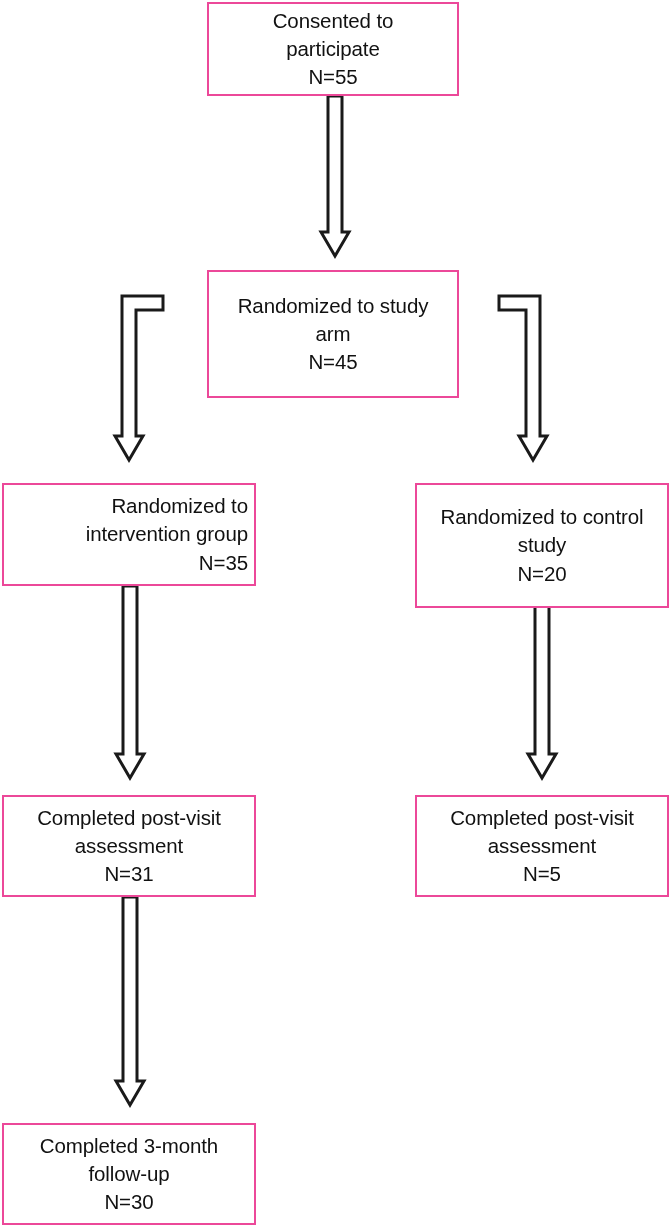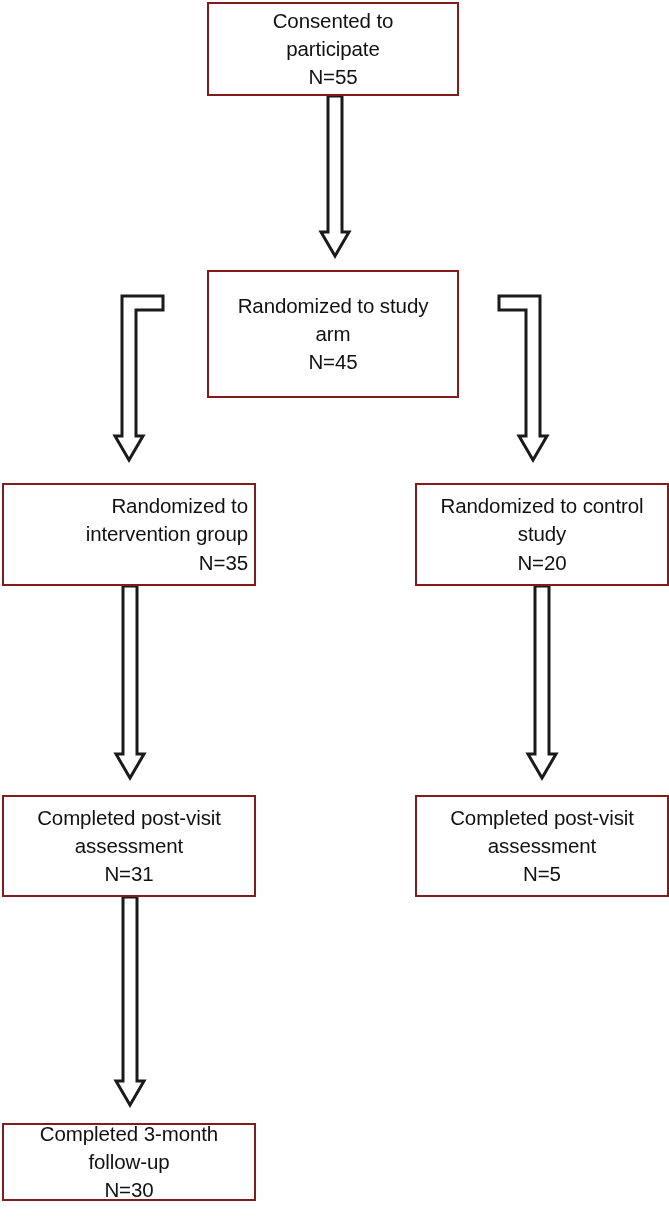--- a/index.html
+++ b/index.html
@@ -13,21 +13,21 @@
   #flow-root {
     position: relative;
     width: 669px;
     height: 1227px;
     background: #ffffff;
     overflow: hidden;
   }
   .node-box {
     position: absolute;
     box-sizing: border-box;
-    border: 2px solid #7f1d1d;
+    border: 2px solid #ec4899;
     background: #ffffff;
     display: flex;
     flex-direction: column;
     align-items: center;
     justify-content: center;
     text-align: center;
     color: #111111;
     font-size: 20.5px;
     line-height: 1.38;
     letter-spacing: -0.1px;
@@ -88,37 +88,37 @@
     <span class="node-line">arm</span>
     <span class="node-line">N=45</span>
   </div>
 
   <div class="node-box" style="left:2px; top:483px; width:254px; height:103px;align-items:flex-end;">
     <span class="node-line">Randomized to</span>
     <span class="node-line">intervention group</span>
     <span class="node-line">N=35</span>
   </div>
 
-  <div class="node-box" style="left:415px; top:483px; width:254px; height:103px;">
+  <div class="node-box" style="left:415px; top:483px; width:254px; height:125px;">
     <span class="node-line">Randomized to control</span>
     <span class="node-line">study</span>
     <span class="node-line">N=20</span>
   </div>
 
   <div class="node-box" style="left:2px; top:795px; width:254px; height:102px;">
     <span class="node-line">Completed post-visit</span>
     <span class="node-line">assessment</span>
     <span class="node-line">N=31</span>
   </div>
 
   <div class="node-box" style="left:415px; top:795px; width:254px; height:102px;">
     <span class="node-line">Completed post-visit</span>
     <span class="node-line">assessment</span>
     <span class="node-line">N=5</span>
   </div>
 
-  <div class="node-box" style="left:2px; top:1123px; width:254px; height:78px;">
+  <div class="node-box" style="left:2px; top:1123px; width:254px; height:102px;">
     <span class="node-line">Completed 3-month</span>
     <span class="node-line">follow-up</span>
     <span class="node-line">N=30</span>
   </div>
 
 </div>
 
 </body></html>

